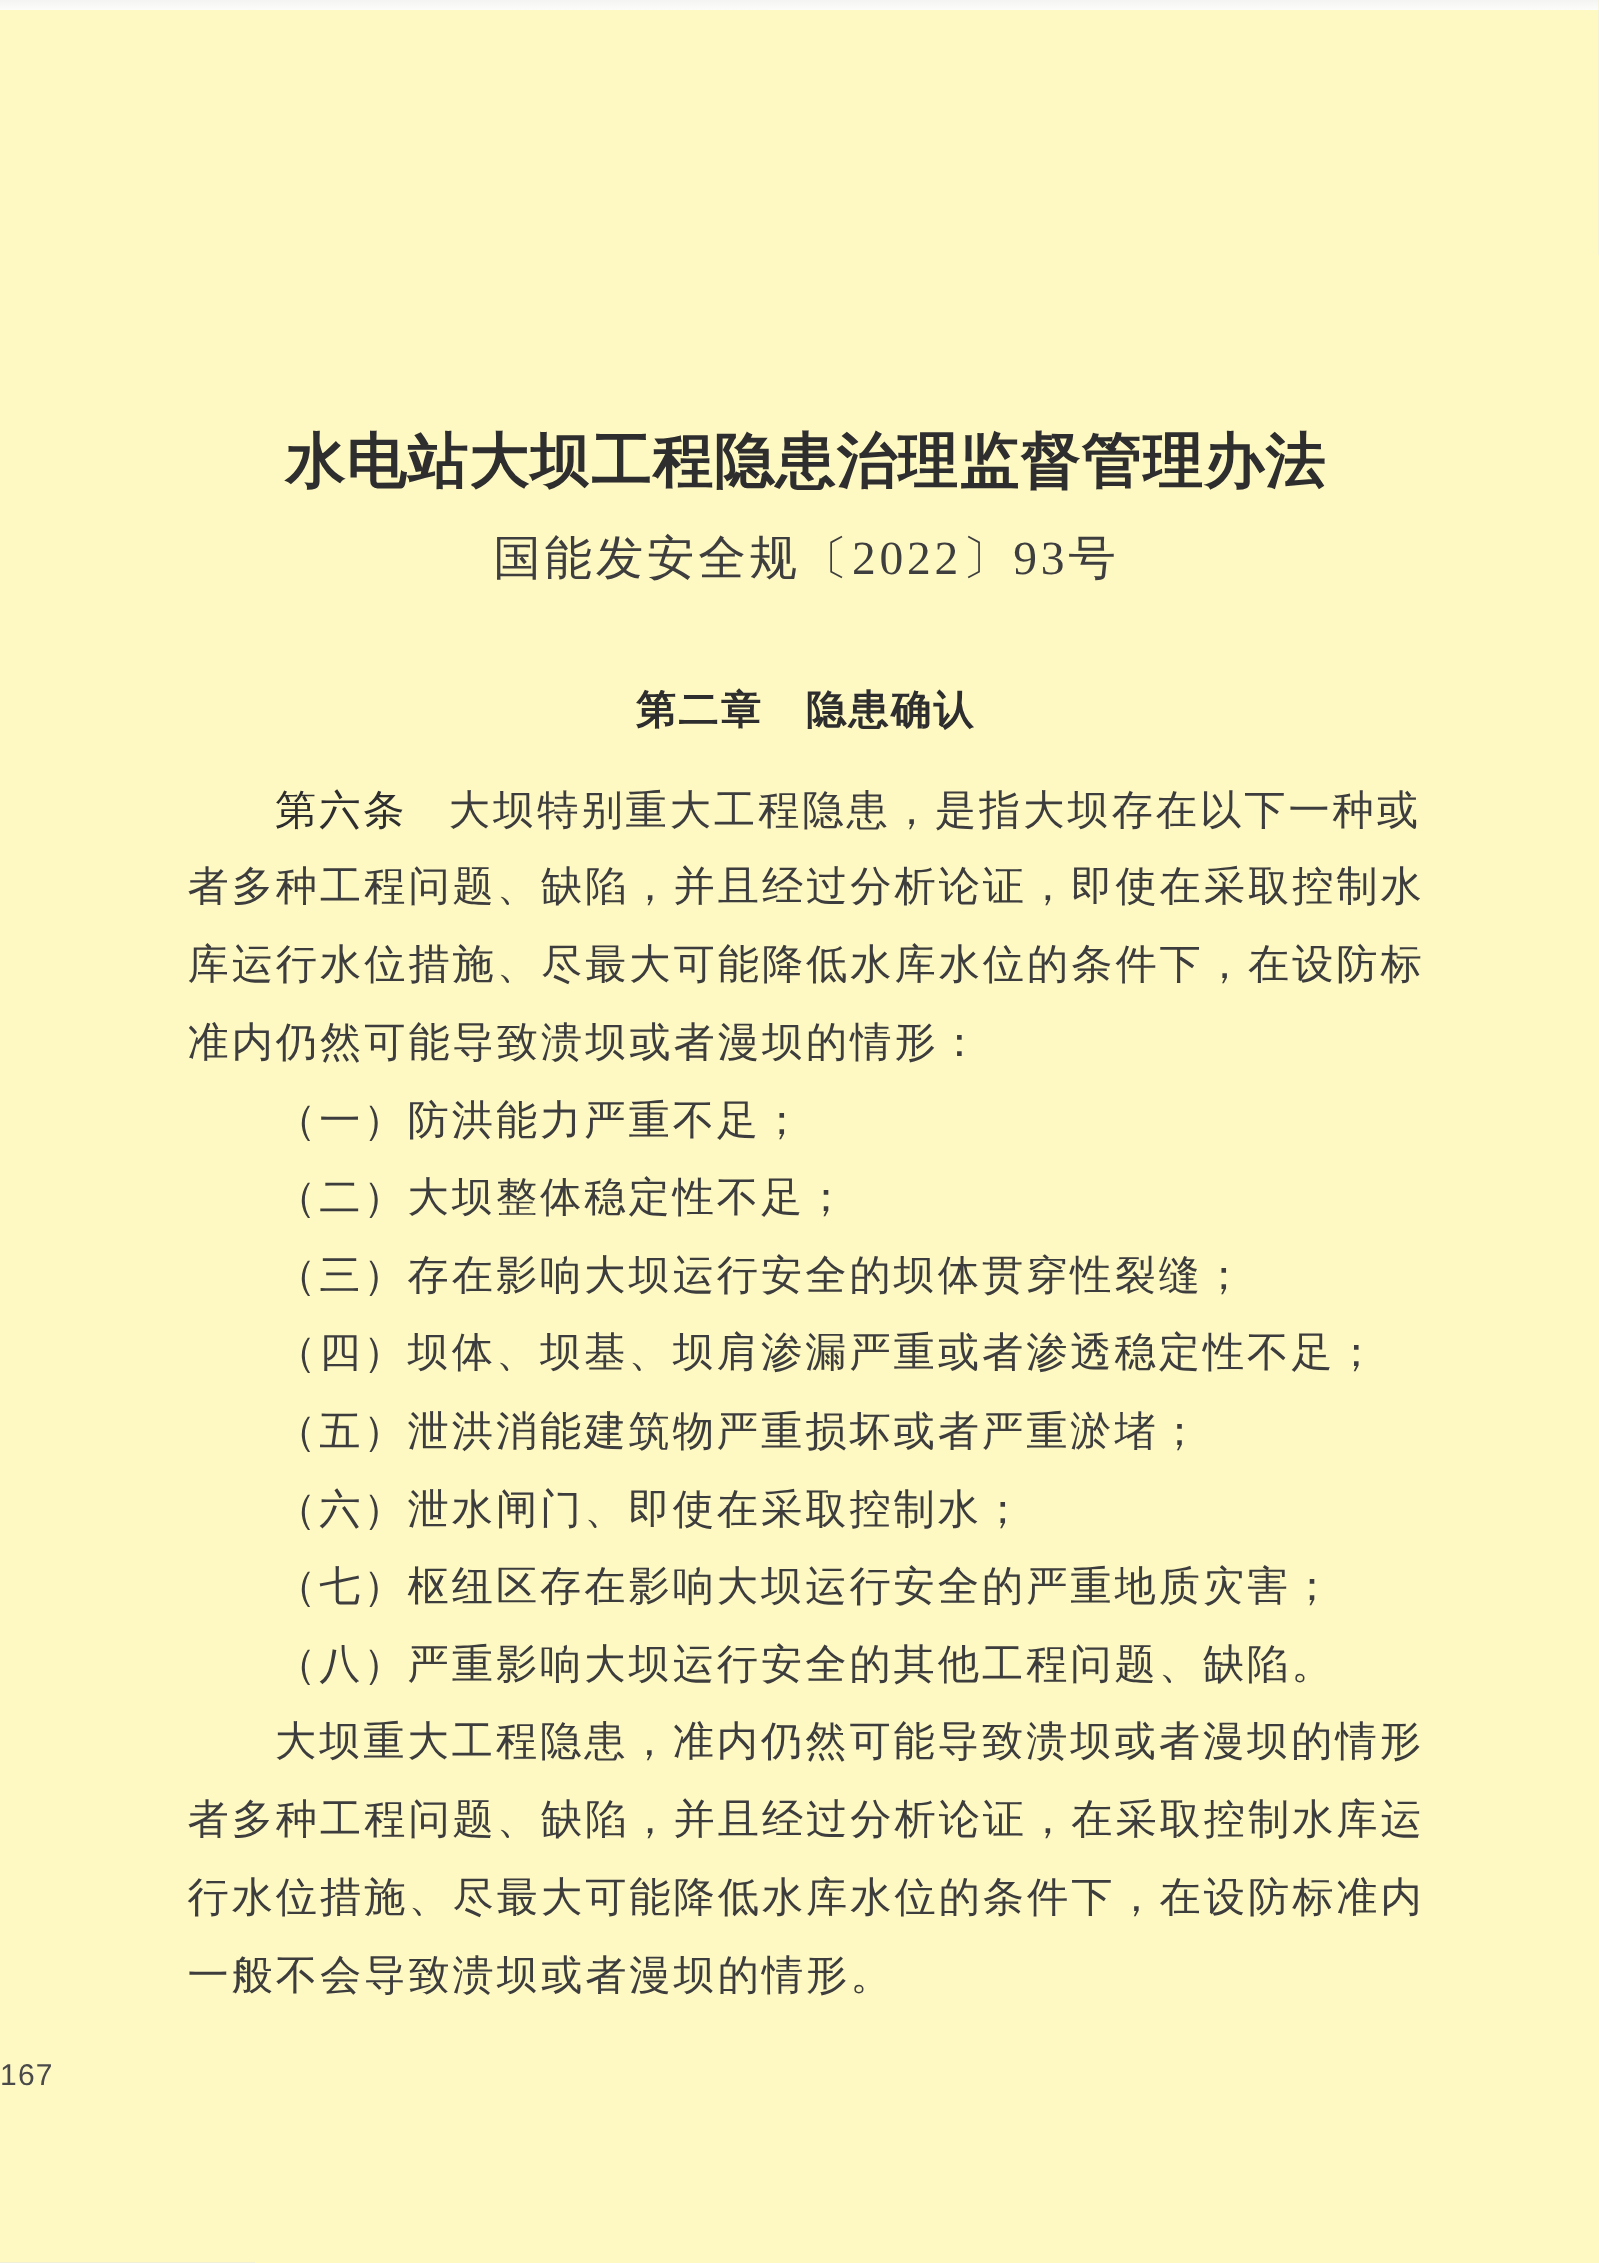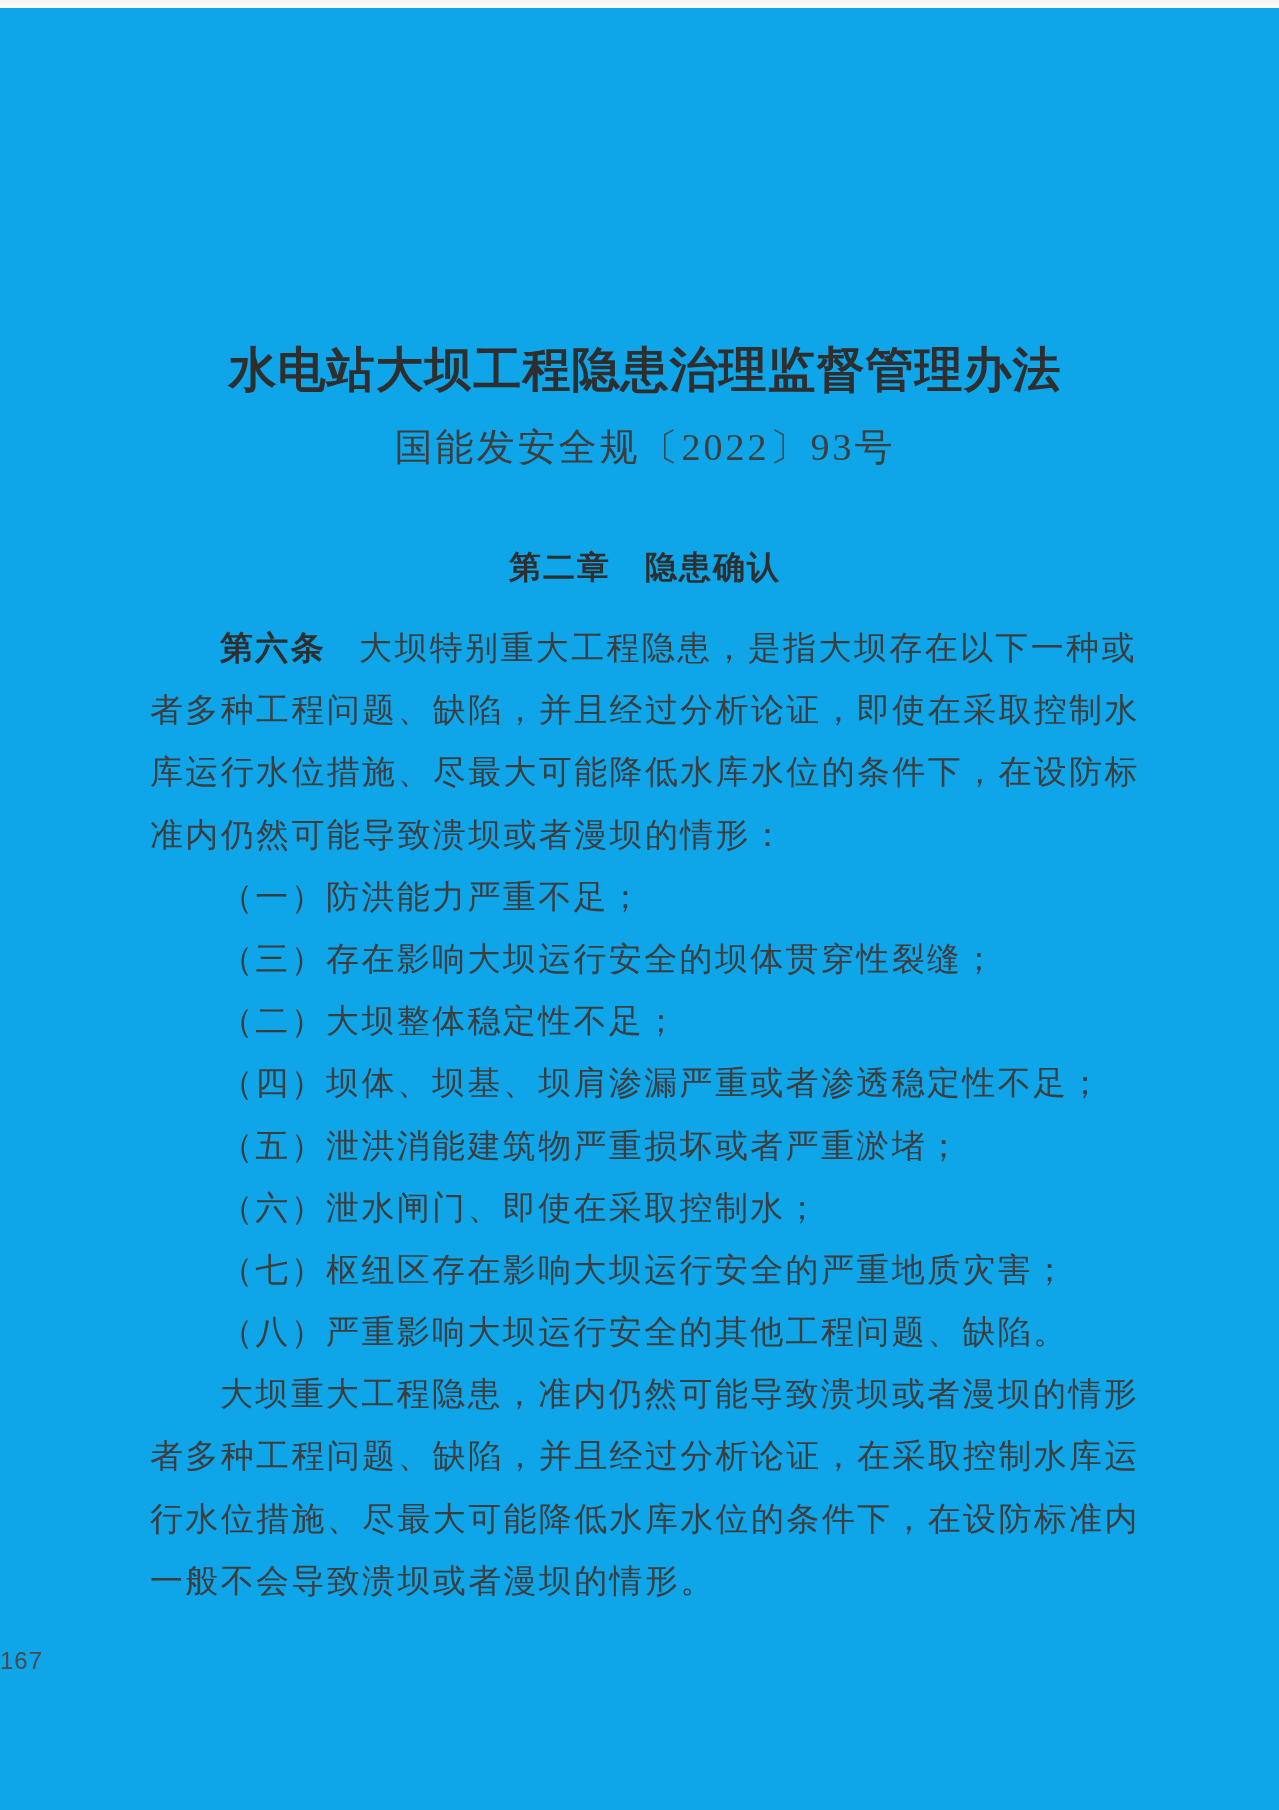--- a/index.html
+++ b/index.html
@@ -5,21 +5,21 @@
   html, body {
     margin: 0;
     padding: 0;
     background: #e8e8e8;
   }
   .page {
     position: relative;
     width: 1279px;
     height: 1810px;
     margin: 0 auto;
-    background: #0ea5e9;
+    background: #fef9c3;
     overflow: hidden;
     color: #333;
   }
   
   .page::before {
     content: "";
     position: absolute;
     top: 0; left: 0; right: 0; height: 8px;
     background: linear-gradient(#f4f4f2, #fcfcfb);
   }
@@ -76,21 +76,21 @@
     height: 62.2px;
     line-height: 62.2px;
     letter-spacing: 2.35px;
     white-space: nowrap;
   }
   .body-line.indent {
     padding-left: 70px;
   }
   .body-line .lead {
     font-family: "Liberation Sans", "DejaVu Sans", sans-serif;
-    font-weight: 700;
+    font-weight: 400;
     color: #2e2e2e;
     margin-right: 33px;
   }
   .page-number {
     position: absolute;
     top: 1648px;
     left: 0;
     width: 1279px;
     text-align: left;
     font-family: "Liberation Sans", "DejaVu Sans", sans-serif;
@@ -110,22 +110,22 @@
   <div class="doc-number">国能发安全规〔2022〕93号</div>
 
   <h2 class="chapter">第二章　隐患确认</h2>
 
   <div class="body-text">
       <div class="body-line indent"><span class="lead">第六条</span>大坝特别重大工程隐患，是指大坝存在以下一种或</div>
       <div class="body-line">者多种工程问题、缺陷，并且经过分析论证，即使在采取控制水</div>
       <div class="body-line">库运行水位措施、尽最大可能降低水库水位的条件下，在设防标</div>
       <div class="body-line">准内仍然可能导致溃坝或者漫坝的情形：</div>
       <div class="body-line indent">（一）防洪能力严重不足；</div>
+      <div class="body-line indent">（二）大坝整体稳定性不足；</div>
       <div class="body-line indent">（三）存在影响大坝运行安全的坝体贯穿性裂缝；</div>
-      <div class="body-line indent">（二）大坝整体稳定性不足；</div>
       <div class="body-line indent">（四）坝体、坝基、坝肩渗漏严重或者渗透稳定性不足；</div>
       <div class="body-line indent">（五）泄洪消能建筑物严重损坏或者严重淤堵；</div>
       <div class="body-line indent">（六）泄水闸门、即使在采取控制水；</div>
       <div class="body-line indent">（七）枢纽区存在影响大坝运行安全的严重地质灾害；</div>
       <div class="body-line indent">（八）严重影响大坝运行安全的其他工程问题、缺陷。</div>
       <div class="body-line indent">大坝重大工程隐患，准内仍然可能导致溃坝或者漫坝的情形</div>
       <div class="body-line">者多种工程问题、缺陷，并且经过分析论证，在采取控制水库运</div>
       <div class="body-line">行水位措施、尽最大可能降低水库水位的条件下，在设防标准内</div>
       <div class="body-line">一般不会导致溃坝或者漫坝的情形。</div>
     </div>

